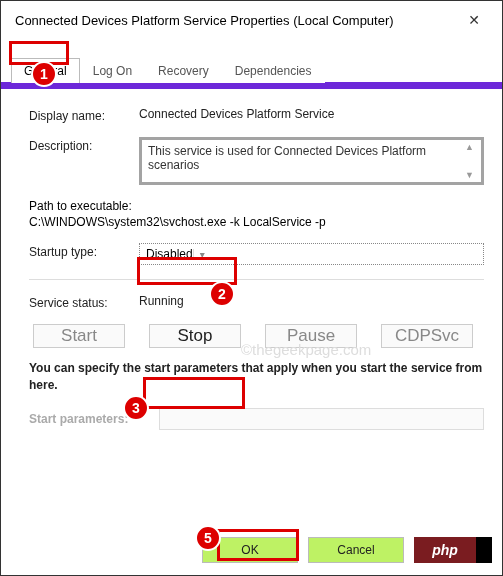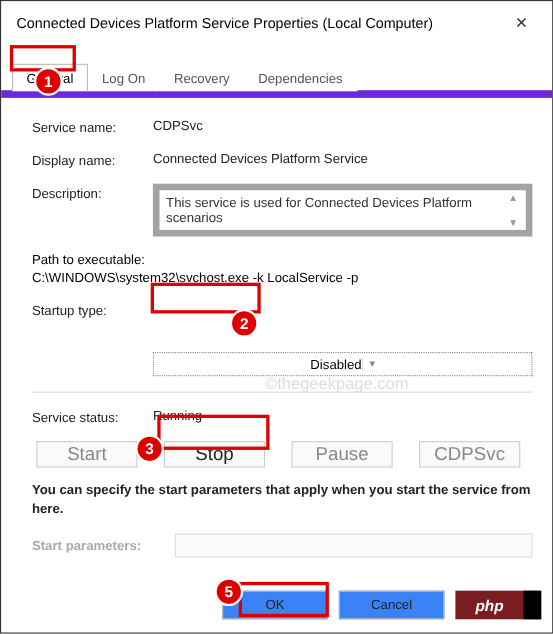--- a/index.html
+++ b/index.html
@@ -63,21 +63,21 @@
     width: 110px;
     color: #222;
     padding-top: 2px;
   }
   .row .value {
     flex: 1;
     color: #222;
   }
   .desc-box {
     flex: 1;
-    border: 6px solid #a3a3a3;
+    border: 3px solid #a3a3a3;
     padding: 4px 6px;
     height: 48px;
     font-size: 12px;
     color: #333;
     position: relative;
   }
   .desc-scroll {
     position: absolute;
     right: 2px;
     top: 2px;
@@ -89,26 +89,25 @@
     color: #999;
     font-size: 9px;
   }
   .path-block { margin-bottom: 14px; }
   .path-block .p1 { margin-bottom: 2px; }
   .select-box {
     flex: 1;
     border: 1px dotted #888;
     padding: 3px 6px;
     display: flex;
-    justify-content: center;
+    justify-content: flex-start;
     align-items: center;
     height: 22px;
     font-size: 12px;
     background: #fff;
-    margin-top: 47px;
   }
   .select-arrow {
     color: #888;
     font-size: 10px;
     padding-left: 6px;
     border-left: 1px solid #ddd;
   }
   hr.sep {
     border: none;
     border-top: 1px solid #ddd;
@@ -163,21 +162,21 @@
     display: flex;
     gap: 10px;
     justify-content: flex-end;
     padding-right: 10px;
     align-items: center;
   }
   .dlg-btn {
     width: 96px;
     height: 26px;
     border: 1px solid #bbb;
-    background: #3b82f6;
+    background: #bef264;
     font-size: 12px;
     display: flex;
     align-items: center;
     justify-content: center;
     color: #222;
   }
   .php-badge {
     width: 78px;
     height: 26px;
     background: #7a1c20;
@@ -232,24 +231,20 @@
 
 <div class="tabs">
   <div class="tab active">General</div>
   <div class="tab">Log On</div>
   <div class="tab">Recovery</div>
   <div class="tab">Dependencies</div>
 </div>
 
 <div class="content">
 
-  <div class="row">
-    <div class="label">Service name:</div>
-    <div class="value">CDPSvc</div>
-  </div>
 
   <div class="row">
     <div class="label">Display name:</div>
     <div class="value">Connected Devices Platform Service</div>
   </div>
 
   <div class="row">
     <div class="label">Description:</div>
     <div class="desc-box">
       <span>This service is used for Connected Devices Platform scenarios</span>

